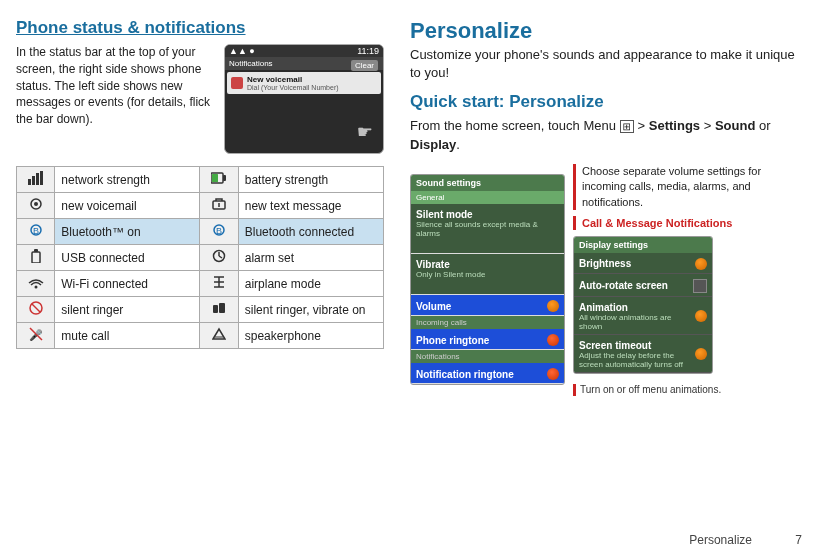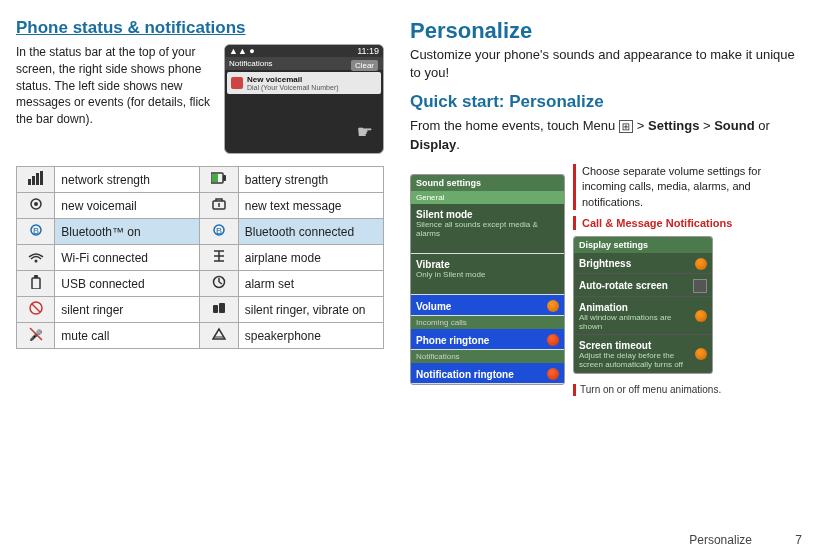--- a/index.html
+++ b/index.html
@@ -378,46 +378,46 @@
               <text x="4" y="11" font-size="9" fill="#1a6eb0">B</text>
             </svg></td>
       <td class="text-cell">Bluetooth™ on</td>
       <td class="icon-cell"><svg width="14" height="14" viewBox="0 0 14 14">
               <circle cx="7" cy="7" r="5" fill="none" stroke="#1a6eb0" stroke-width="1.5"></circle>
               <text x="4" y="11" font-size="9" fill="#1a6eb0">B</text>
             </svg></td>
       <td class="text-cell">Bluetooth connected</td>
     </tr>
         <tr>
+      <td class="icon-cell"><svg width="12" height="14" viewBox="0 0 12 14">
+              <rect x="4" y="0" width="4" height="3" rx="1" fill="#333"></rect>
+              <rect x="2" y="3" width="8" height="11" rx="1" fill="none" stroke="#333" stroke-width="1.5"></rect>
+            </svg></td>
+      <td class="text-cell">USB connected</td>
+      <td class="icon-cell"><svg width="14" height="14" viewBox="0 0 14 14">
+              <circle cx="7" cy="7" r="5.5" fill="none" stroke="#333" stroke-width="1.5"></circle>
+              <line x1="7" y1="3" x2="7" y2="7" stroke="#333" stroke-width="1.5"></line>
+              <line x1="7" y1="7" x2="10" y2="9" stroke="#333" stroke-width="1.5"></line>
+            </svg></td>
+      <td class="text-cell">alarm set</td>
+    </tr>
+        <tr>
       <td class="icon-cell"><svg width="16" height="12" viewBox="0 0 16 12">
               <path d="M1 6 Q8 0 15 6" fill="none" stroke="#333" stroke-width="1.5"></path>
               <path d="M3 8 Q8 3 13 8" fill="none" stroke="#333" stroke-width="1.5"></path>
               <circle cx="8" cy="10" r="1.5" fill="#333"></circle>
             </svg></td>
       <td class="text-cell">Wi-Fi connected</td>
       <td class="icon-cell"><svg width="14" height="14" viewBox="0 0 14 14">
               <line x1="7" y1="2" x2="7" y2="12" stroke="#333" stroke-width="1.5"></line>
               <line x1="2" y1="7" x2="12" y2="7" stroke="#333" stroke-width="1.5"></line>
               <line x1="2" y1="2" x2="12" y2="2" stroke="#333" stroke-width="1.5"></line>
               <line x1="2" y1="12" x2="12" y2="12" stroke="#333" stroke-width="1.5"></line>
             </svg></td>
       <td class="text-cell">airplane mode</td>
-    </tr>
-        <tr>
-      <td class="icon-cell"><svg width="12" height="14" viewBox="0 0 12 14">
-              <rect x="4" y="0" width="4" height="3" rx="1" fill="#333"></rect>
-              <rect x="2" y="3" width="8" height="11" rx="1" fill="none" stroke="#333" stroke-width="1.5"></rect>
-            </svg></td>
-      <td class="text-cell">USB connected</td>
-      <td class="icon-cell"><svg width="14" height="14" viewBox="0 0 14 14">
-              <circle cx="7" cy="7" r="5.5" fill="none" stroke="#333" stroke-width="1.5"></circle>
-              <line x1="7" y1="3" x2="7" y2="7" stroke="#333" stroke-width="1.5"></line>
-              <line x1="7" y1="7" x2="10" y2="9" stroke="#333" stroke-width="1.5"></line>
-            </svg></td>
-      <td class="text-cell">alarm set</td>
     </tr>
         <tr>
       <td class="icon-cell"><svg width="14" height="14" viewBox="0 0 14 14">
               <circle cx="7" cy="7" r="6" fill="none" stroke="#cc3333" stroke-width="1.5"></circle>
               <line x1="3" y1="3" x2="11" y2="11" stroke="#cc3333" stroke-width="1.5"></line>
             </svg></td>
       <td class="text-cell">silent ringer</td>
       <td class="icon-cell"><svg width="14" height="14" viewBox="0 0 14 14">
               <rect x="1" y="4" width="5" height="8" rx="1" fill="#333"></rect>
               <rect x="7" y="2" width="6" height="10" rx="1" fill="#333"></rect>
@@ -438,21 +438,21 @@
     </tr>
       </tbody>
   </table>
 </div>
 
 <div class="right-col">
   <h1>Personalize</h1>
   <p class="desc">Customize your phone's sounds and appearance to make it unique to you!</p>
   <h2>Quick start: Personalize</h2>
   <p class="quick-desc">
-    <span>From the home events, touch Menu</span>
+    <span>From the home screen, touch Menu</span>
     <span style="font-size:10px;border:1px solid #555;padding:0 2px;">⊞</span>
     <span> &gt; </span><strong>Settings</strong><span> &gt; </span><strong>Sound</strong><span> or </span><strong>Display</strong><span>.</span>
   </p>
 
   <div class="bottom-area">
 
     <div class="sound-screen">
       <div class="screen-header">Sound settings</div>
       <div class="section-label">General</div>
       <div class="menu-item">

